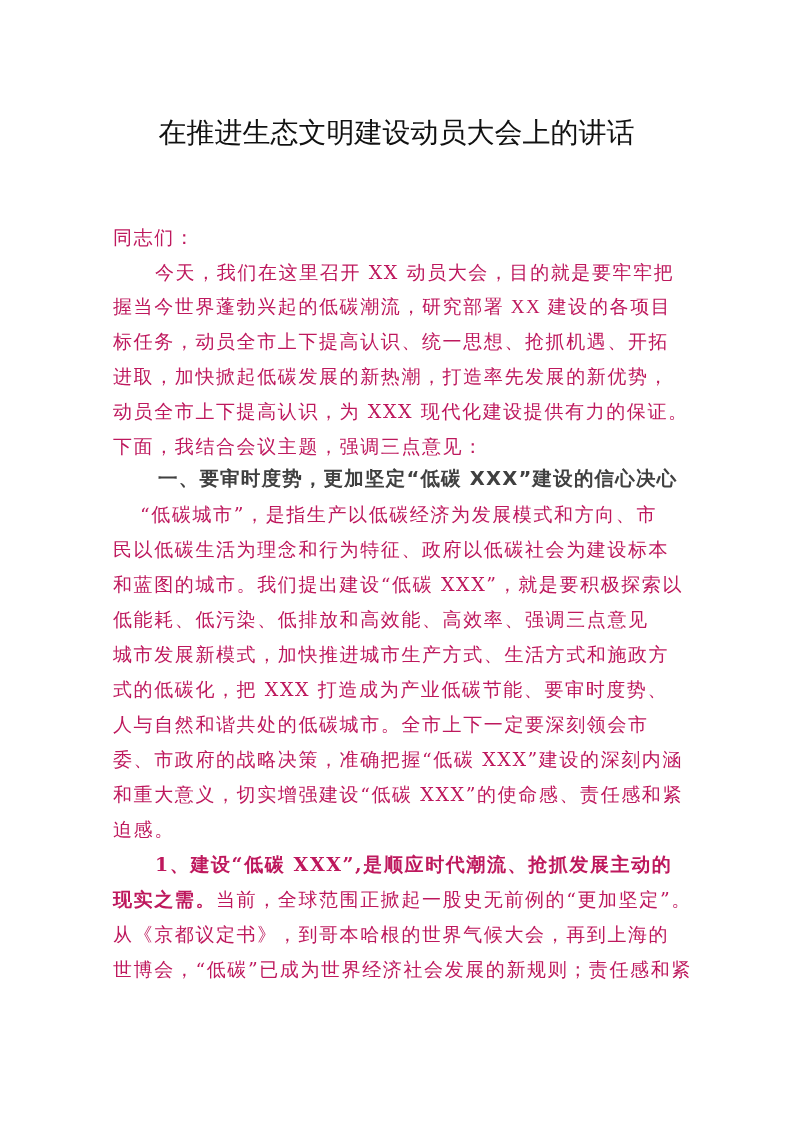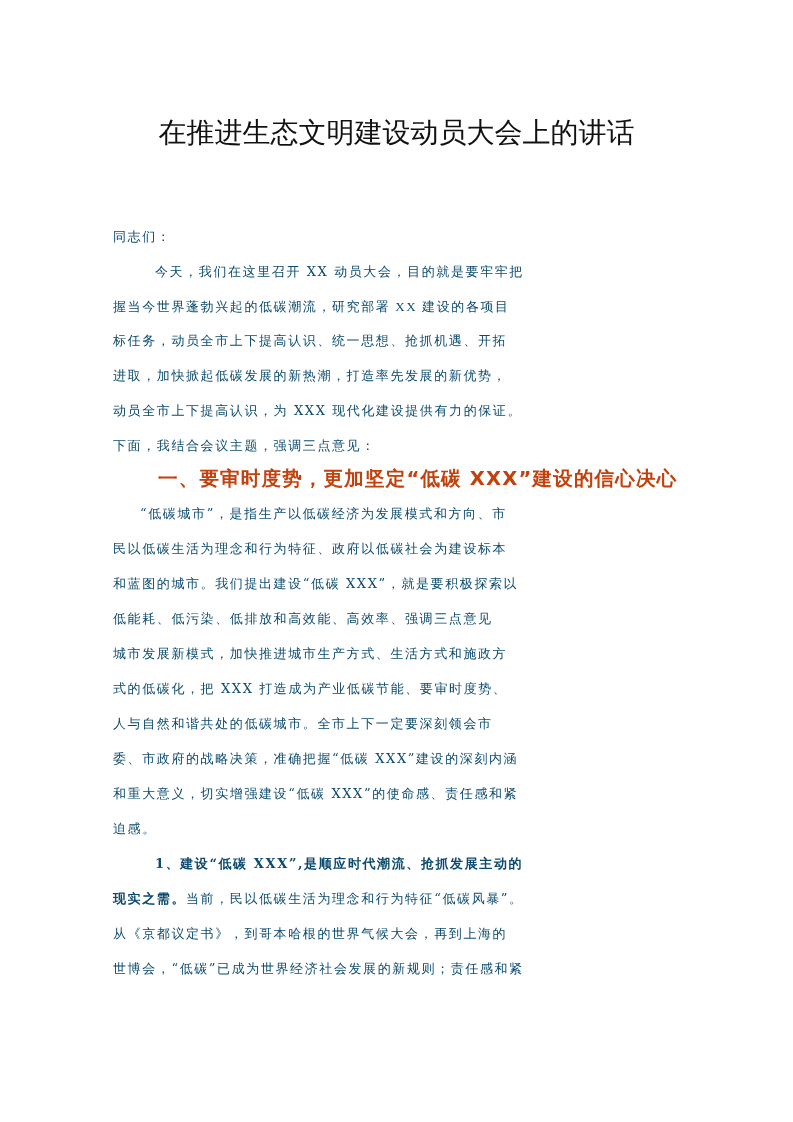--- a/index.html
+++ b/index.html
@@ -28,31 +28,31 @@
     font-size: 28px;
     line-height: 40px;
     letter-spacing: 0px;
     font-weight: normal;
     color: #111;
   }
   .line {
     position: absolute;
     left: 113px;
     white-space: nowrap;
-    font-size: 13px;
+    font-size: 19px;
     line-height: 28px;
     letter-spacing: 1.6px;
-    color: #0c4a6e;
+    color: #be185d;
   }
   .heading {
     font-family: "DejaVu Sans", "Liberation Sans", sans-serif;
     font-weight: bold;
     font-size: 19.5px;
     letter-spacing: 1.2px;
-    color: #c2410c;
+    color: #404040;
     text-align: center;
   }
   .bold-lead {
     font-weight: bold;
   }
 </style>
 </head>
 <body>
 
 <div class="page">
@@ -81,19 +81,19 @@
     <div class="line" style="top:675px;">式的低碳化，把 XXX 打造成为产业低碳节能、要审时度势、</div>
     <div class="line" style="top:710px;">人与自然和谐共处的低碳城市。全市上下一定要深刻领会市</div>
     <div class="line" style="top:745px;">委、市政府的战略决策，准确把握“低碳 XXX”建设的深刻内涵</div>
     <div class="line" style="top:780px;">和重大意义，切实增强建设“低碳 XXX”的使命感、责任感和紧</div>
     <div class="line" style="top:815px;">迫感。</div>
   </div>
 
   <div>
     <div class="line bold-lead" style="top:850px; left:155px;">1、建设“低碳 XXX”,是顺应时代潮流、抢抓发展主动的</div>
     <div class="line" style="top:885px;">
-      <span class="bold-lead">现实之需。</span><span>当前，民以低碳生活为理念和行为特征“低碳风暴”。</span>
+      <span class="bold-lead">现实之需。</span><span>当前，全球范围正掀起一股史无前例的“更加坚定”。</span>
     </div>
     <div class="line" style="top:920px;text-align:right;">从《京都议定书》，到哥本哈根的世界气候大会，再到上海的</div>
     <div class="line" style="top:955px;">世博会，“低碳”已成为世界经济社会发展的新规则；责任感和紧</div>
   </div>
 
 </div>
 
 </body></html>

